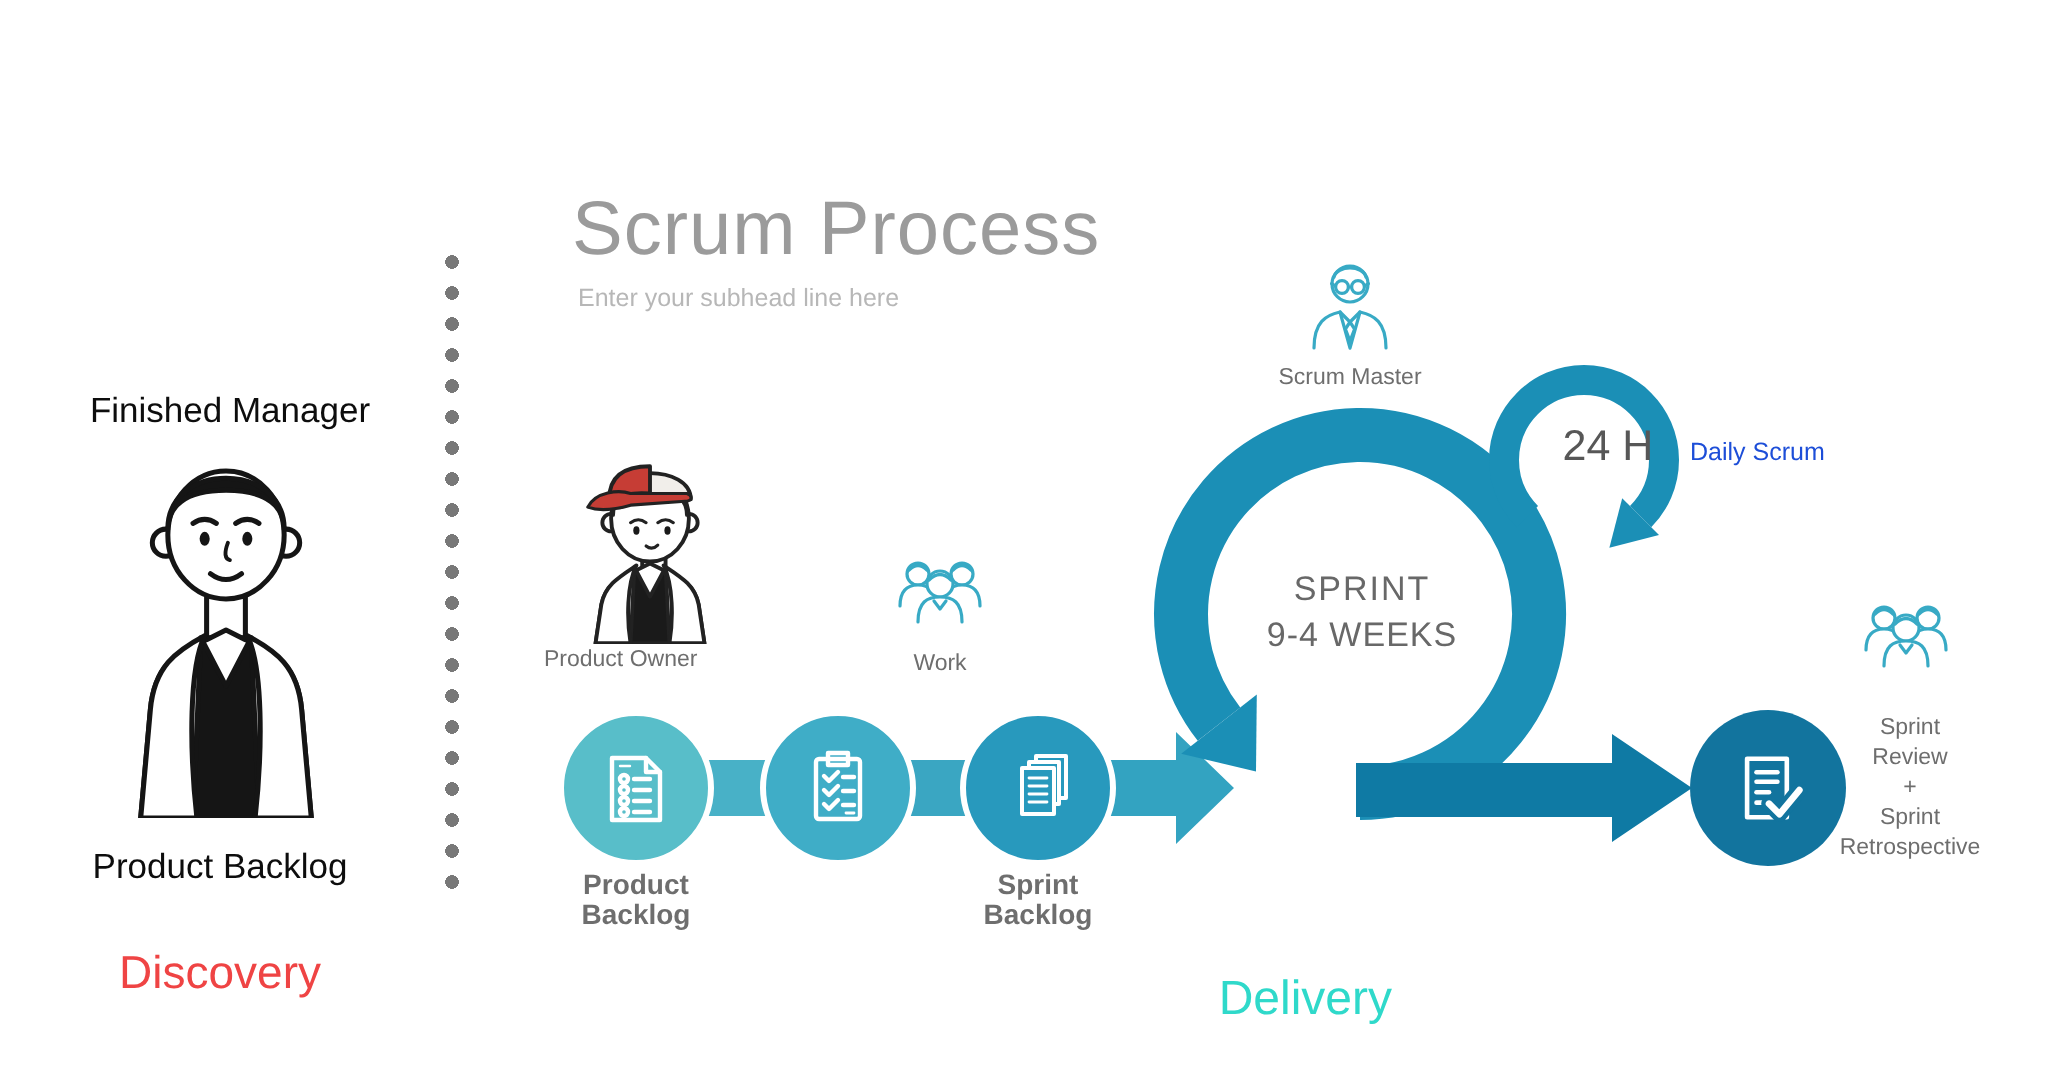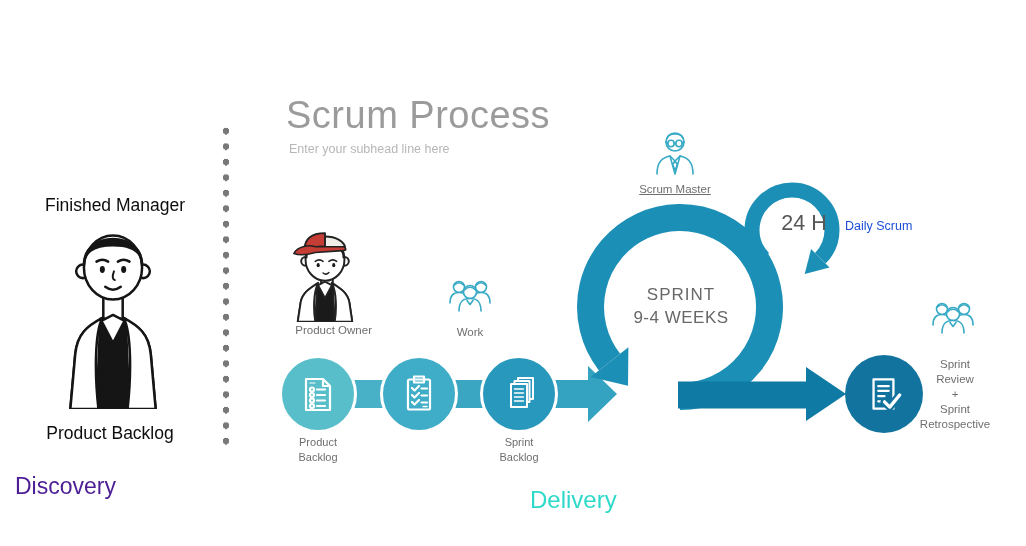--- a/index.html
+++ b/index.html
@@ -14,53 +14,53 @@
   
   .dots{
     left:221px;top:126px;width:10px;height:319px;
     background-image:radial-gradient(circle 3.4px at 5px 5px,#787878 98%,rgba(0,0,0,0));
     background-size:10px 15.5px;background-repeat:repeat-y;
   }
   
   .pm-label{left:20px;top:195px;width:190px;text-align:center;font-size:17.5px;color:#0d0d0d;font-weight:500;}
   .pm-art{left:54px;top:219px;}
   .pb-label{left:15px;top:423px;width:190px;text-align:center;font-size:17.5px;color:#0d0d0d;font-weight:500;}
-  .discovery{left:15px;top:473px;width:190px;font-size:23px;color:#4c1d95;font-weight:500;}
+  .discovery{left:15px;top:473px;width:190px;text-align:center;font-size:23px;color:#ef4444;font-weight:500;}
   
   .po-art{left:290px;top:224px;}
-  .po-label{left:272px;top:324px;width:100px;text-align:right;font-size:11.5px;color:#6e6e6e;}
+  .po-label{left:272px;top:324px;width:100px;text-align:left;font-size:11.5px;color:#6e6e6e;}
   .team-art{left:447px;top:275px;}
   .team-label{left:420px;top:326px;width:100px;text-align:center;font-size:11.5px;color:#6e6e6e;}
   .sm-art{left:647px;top:128px;}
-  .sm-label{left:625px;top:183px;width:100px;text-align:center;font-size:11.5px;color:#6e6e6e;text-decoration:underline;}
+  .sm-label{left:625px;top:183px;width:100px;text-align:center;font-size:11.5px;color:#6e6e6e;}
   
   .overlay{left:0;top:0;width:1026px;height:546px;z-index:1;pointer-events:none;}
   
   .circle{
     width:78px;height:78px;border-radius:50%;border:3px solid #fff;box-sizing:border-box;
     display:flex;align-items:center;justify-content:center;z-index:2;
   }
   .c1{left:279px;top:355px;background:#58bec9;}
   .c2{left:380px;top:355px;background:#3fadc7;}
   .c3{left:480px;top:355px;background:#2899bd;}
   .cfin{left:845px;top:355px;background:#12749e;border:none;width:78px;height:78px;}
-  .step-label{font-size:11px;color:#6e6e6e;line-height:15px;text-align:center;white-space:pre-line;z-index:3;}
+  .step-label{font-size:14px;color:#6e6e6e;line-height:15px;text-align:center;white-space:pre-line;z-index:3;font-weight:bold;}
   .sl1{left:258px;top:435px;width:120px;}
   .sl2{left:349px;top:435px;width:140px;}
   .sl3{left:459px;top:435px;width:120px;}
   .slfin{left:834px;top:437px;width:100px;}
   .review-label{left:905px;top:357px;width:100px;font-size:11.5px;color:#6e6e6e;line-height:15px;text-align:center;white-space:pre-line;}
   .review-art{left:930px;top:297px;}
   
   .sprint-text{left:598px;top:285px;width:166px;text-align:center;color:#686868;z-index:2;}
   .sprint-text .l1{font-size:17px;letter-spacing:1px;}
   .sprint-text .l2{font-size:17px;letter-spacing:.5px;margin-top:3px;}
   .h24{left:770px;top:211px;width:68px;text-align:center;font-size:21.5px;color:#575757;z-index:2;}
   .daily{left:845px;top:219px;font-size:12.5px;color:#1d4ed8;}
-  .delivery{left:530px;top:486px;width:140px;text-align:left;font-size:24px;color:#2fd9ca;font-weight:500;}
+  .delivery{left:556px;top:486px;width:140px;text-align:right;font-size:24px;color:#2fd9ca;font-weight:500;}
 </style>
 </head>
 <body>
 
 <div class="canvas">
 
   <div class="abs title">Scrum Process</div>
   <div class="abs subtitle">Enter your subhead line here</div>
 
   <div class="abs dots"></div>

